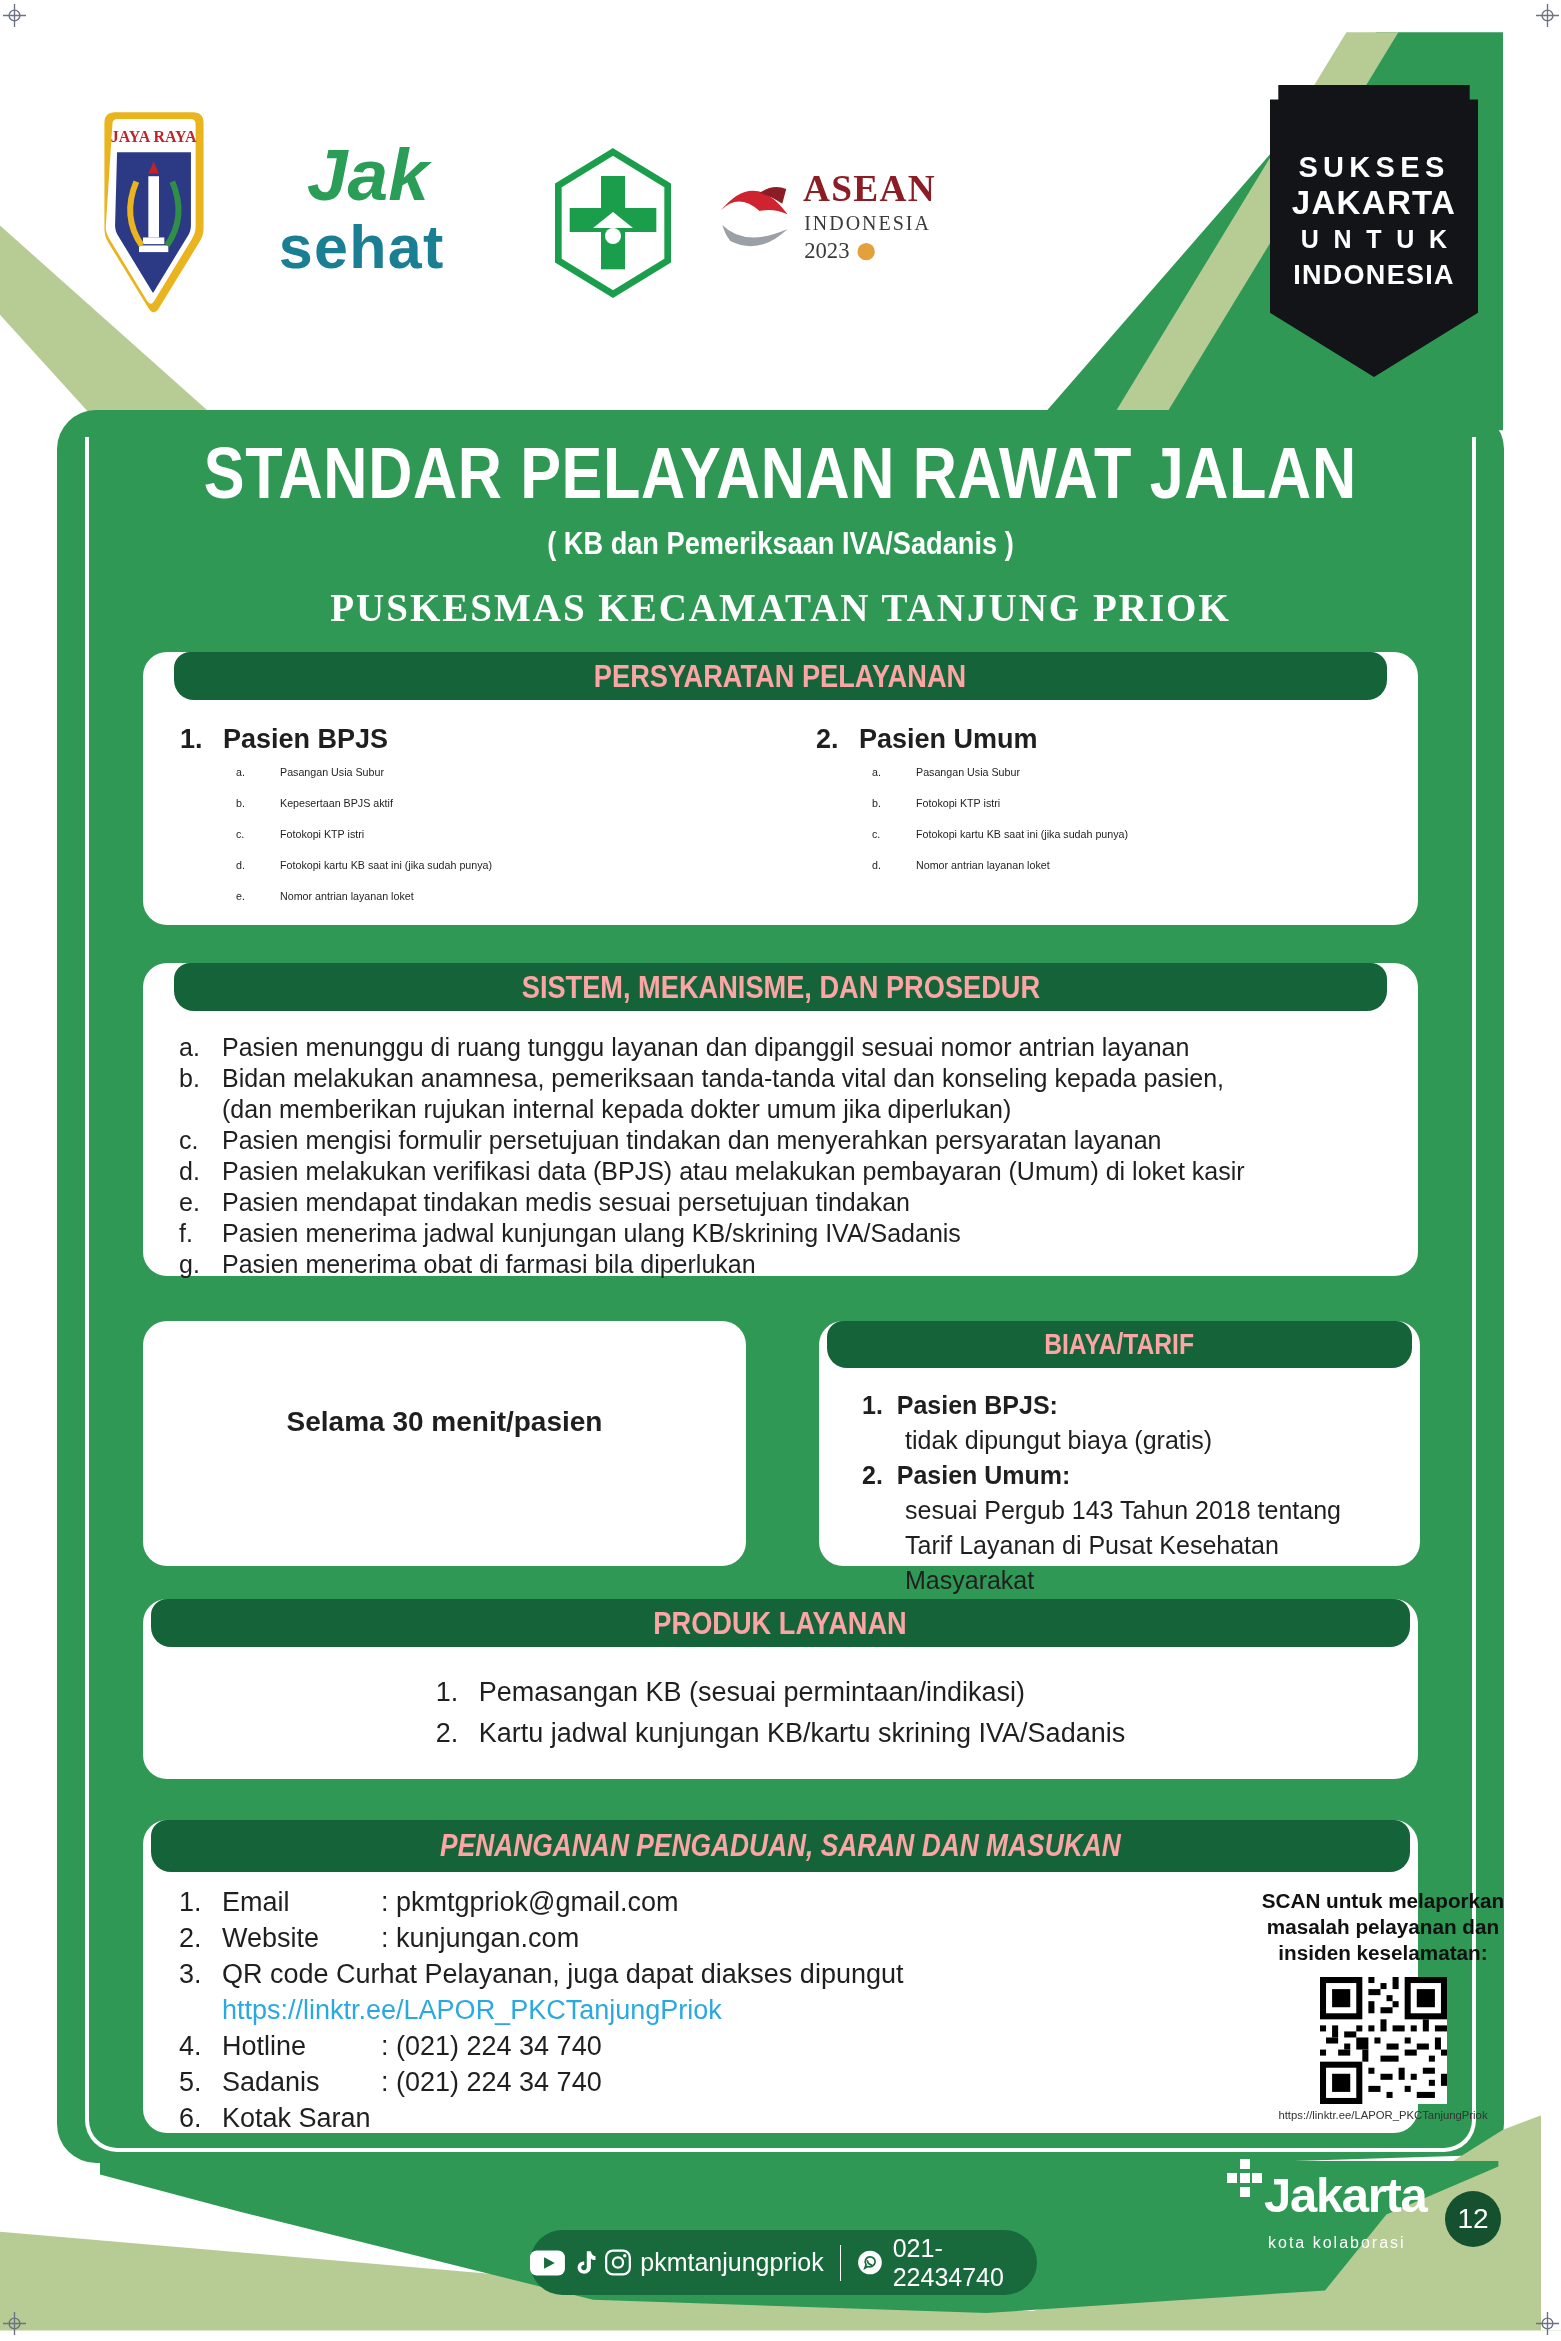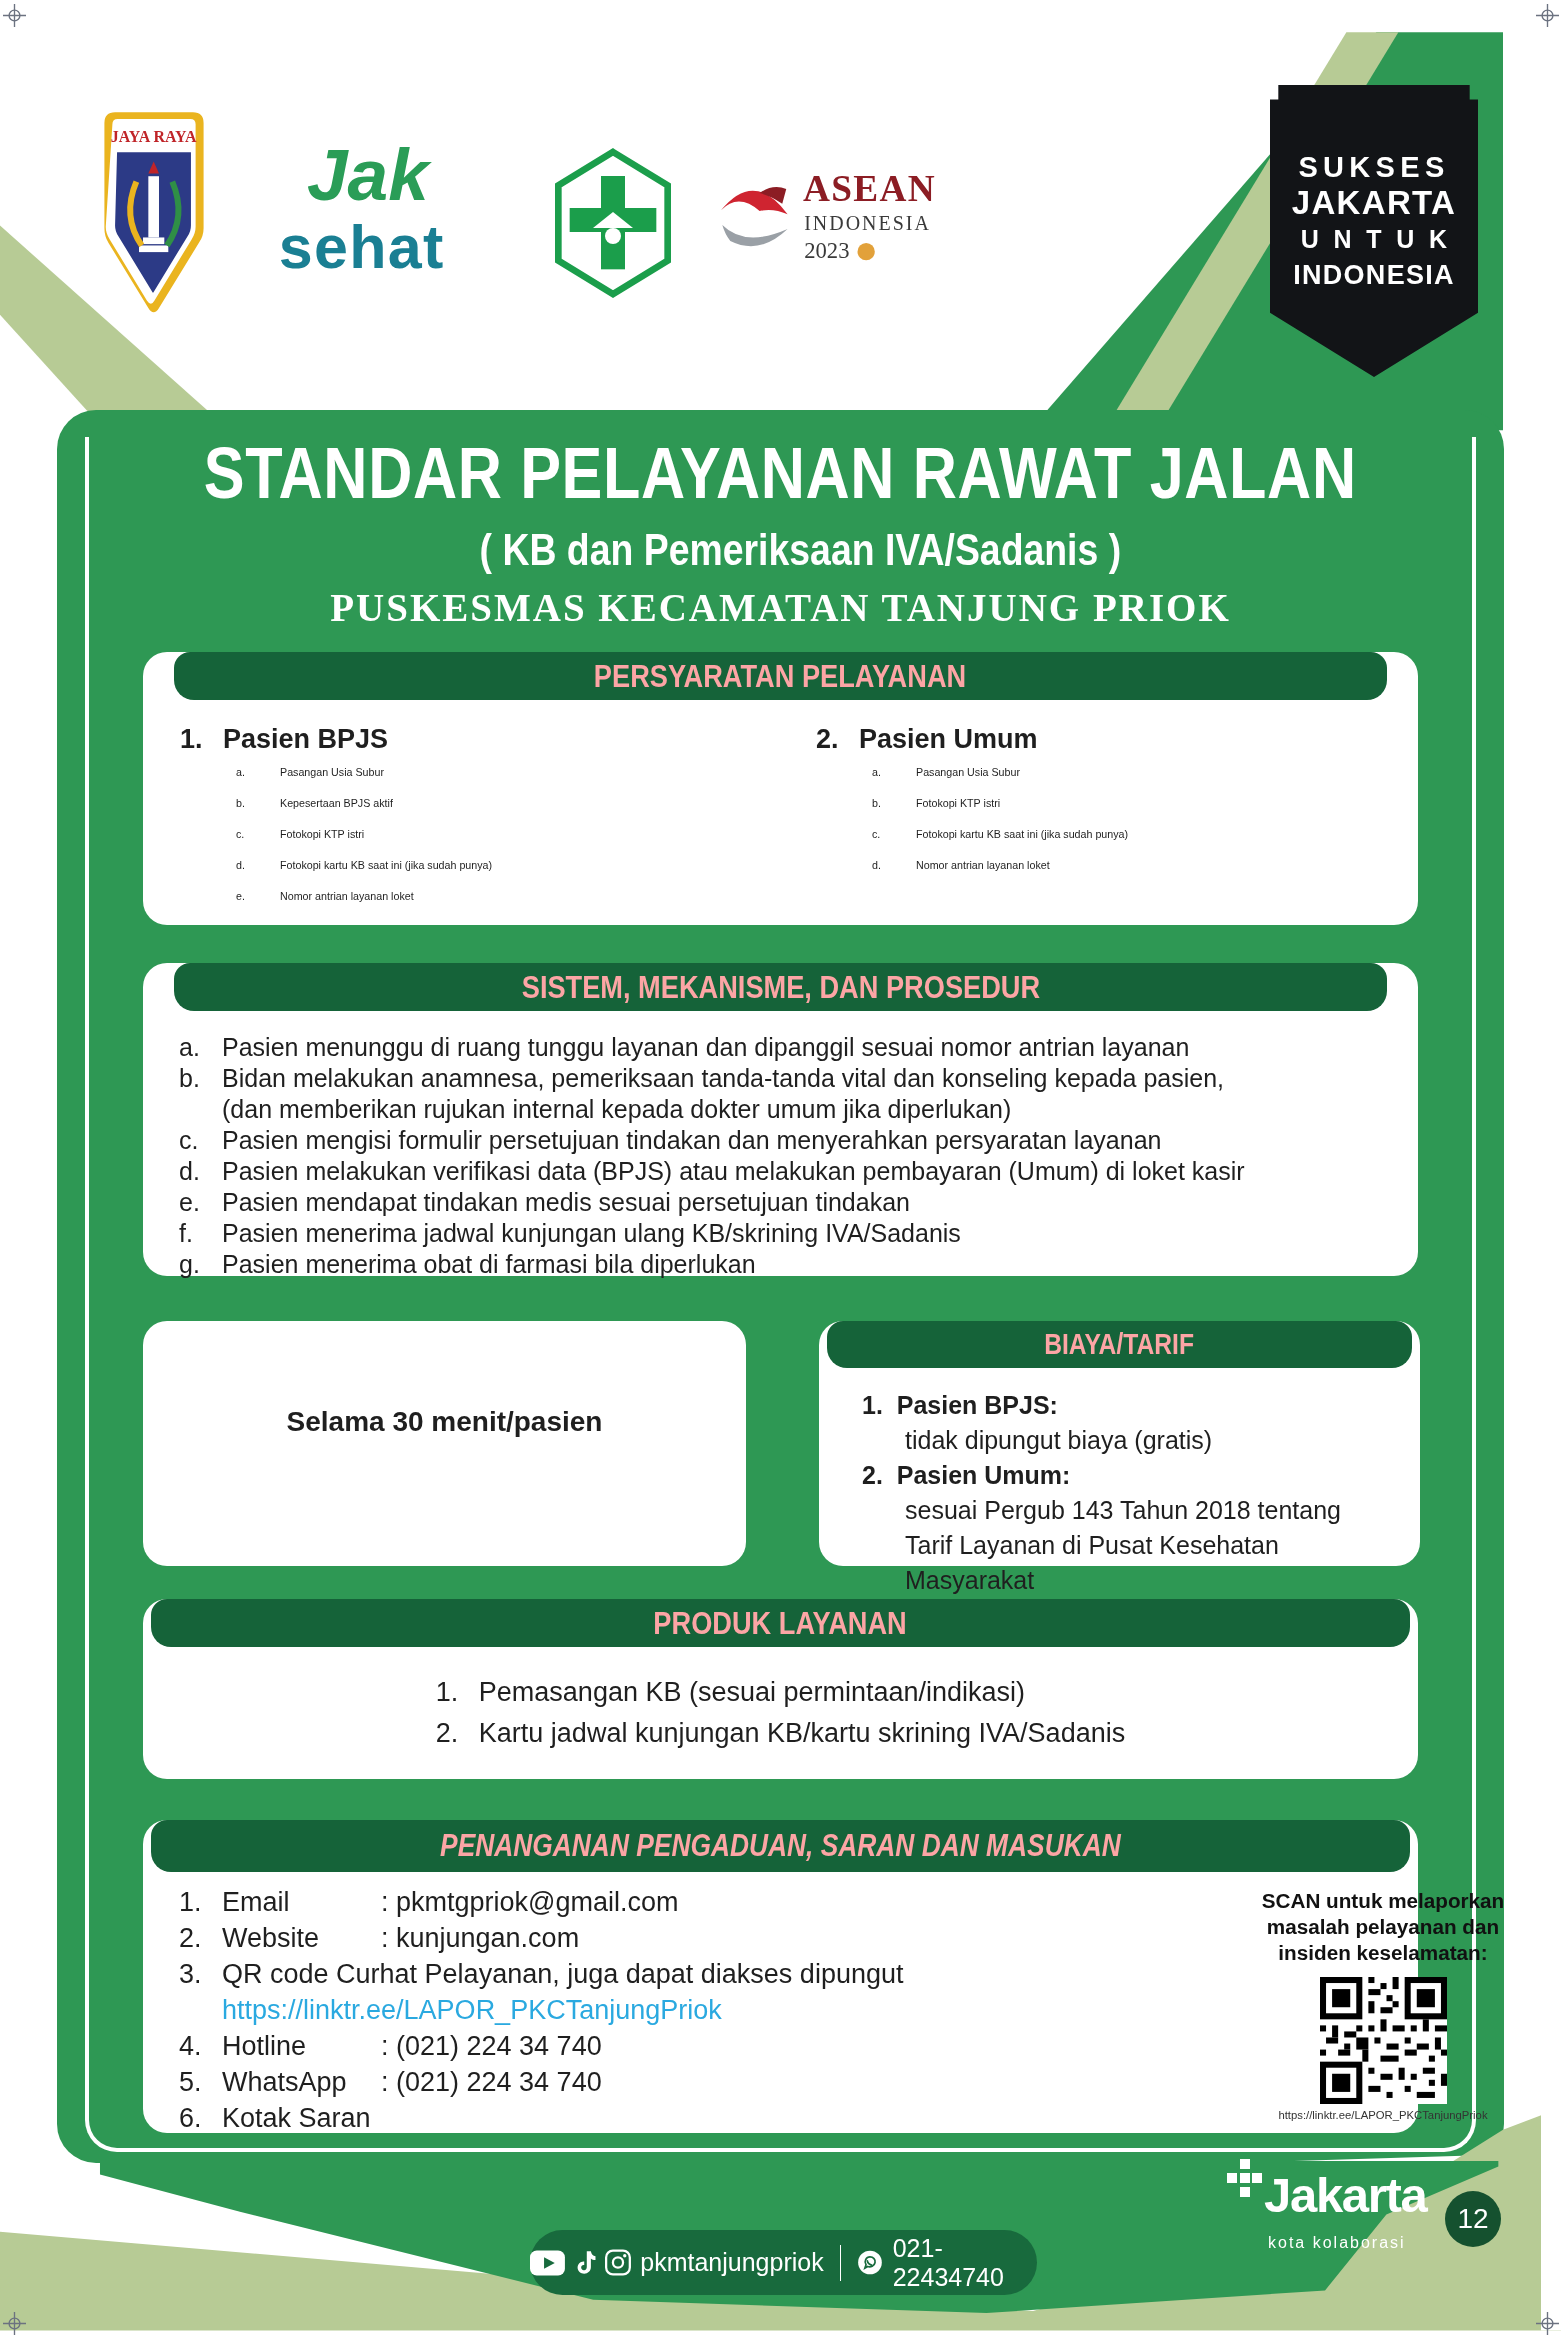--- a/index.html
+++ b/index.html
@@ -13,21 +13,21 @@
 
   
   #panel{left:57px;top:410px;width:1447px;height:1753px;background:#2e9854;border-radius:39px;z-index:1;}
   #panel-stroke{position:absolute;left:28px;right:28px;top:27px;bottom:10.7px;
     border:4px solid #ffffff;border-top:none;border-radius:0 0 32px 32px;pointer-events:none;}
 
   
   .title-wrap{left:57px;width:1447px;text-align:center;color:#ffffff;z-index:2;}
   .cond{display:inline-block;transform:scaleX(.85);transform-origin:center;white-space:nowrap;}
   #main-title{top:432px;font-size:72px;font-weight:700;letter-spacing:0.7px;}
-  #sub-title{top:525px;font-size:44px;font-weight:700;padding-left:20px;}
+  #sub-title{top:525px;font-size:32px;font-weight:700;}
   #org-title{top:585px;font-family:"Liberation Serif",serif;font-size:39px;font-weight:700;letter-spacing:2px;}
 
   
   .card{background:#ffffff;border-radius:24px;z-index:2;position:absolute;}
   .bar{position:absolute;top:0;height:48px;background:#156339;border-radius:16px 16px 20px 20px;
        display:flex;align-items:center;justify-content:center;color:#fca5a5;font-weight:700;font-size:32px;}
   .bar-inset{left:31px;right:31px;}
   .bar-flush{left:8px;right:8px;}
 
   .row{display:flex;align-items:flex-start;font-size:25px;line-height:31px;}
@@ -258,21 +258,21 @@
 <div id="card-pengaduan" class="card">
   <div class="bar bar-lg bar-flush">
     <span class="cond">PENANGANAN PENGADUAN, SARAN DAN MASUKAN</span>
   </div>
   <div id="peng-list">
     <div><span class="pnum">1.</span><span class="plabel">Email</span><span>: pkmtgpriok@gmail.com</span></div>
     <div><span class="pnum">2.</span><span class="plabel">Website</span><span>: kunjungan.com</span></div>
     <div><span class="pnum">3.</span><span class="plabel-long">QR code Curhat Pelayanan, juga dapat diakses dipungut</span></div>
     <div class="link-line">https://linktr.ee/LAPOR_PKCTanjungPriok</div>
     <div><span class="pnum">4.</span><span class="plabel">Hotline</span><span>: (021) 224 34 740</span></div>
-    <div><span class="pnum">5.</span><span class="plabel">WhatsApp</span><span>: (021) 224 34 740</span></div>
+    <div><span class="pnum">5.</span><span class="plabel">Sadanis</span><span>: (021) 224 34 740</span></div>
     <div><span class="pnum">6.</span><span class="plabel">Kotak Saran</span></div>
   </div>
   <div id="scan-col">
     <div class="scan-note">SCAN untuk melaporkan</div>
     <div class="scan-note">masalah pelayanan dan</div>
     <div class="scan-note">insiden keselamatan:</div>
     <div id="qr-box">
       <svg viewBox="0 0 189 189" width="127" height="127">
         <rect width="189" height="189" fill="#fff"></rect>
         <g fill="#000">

